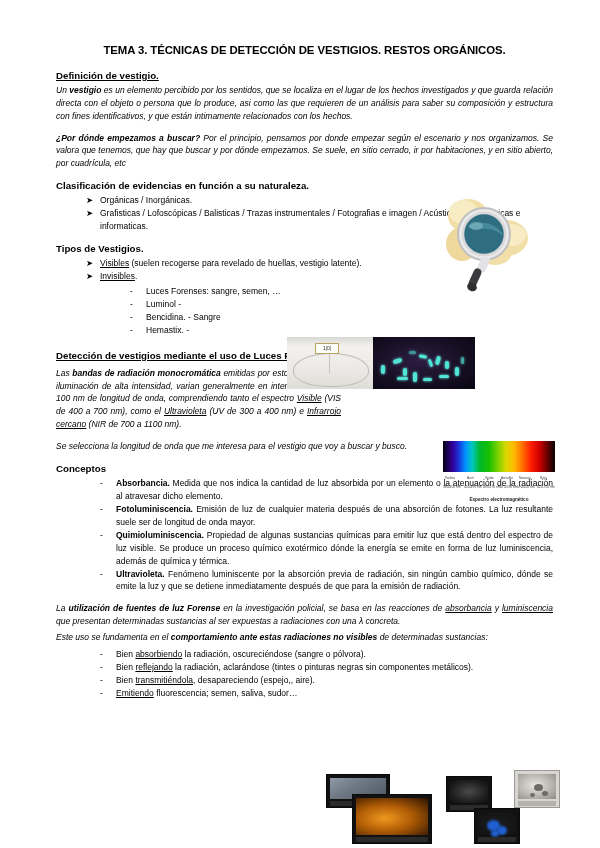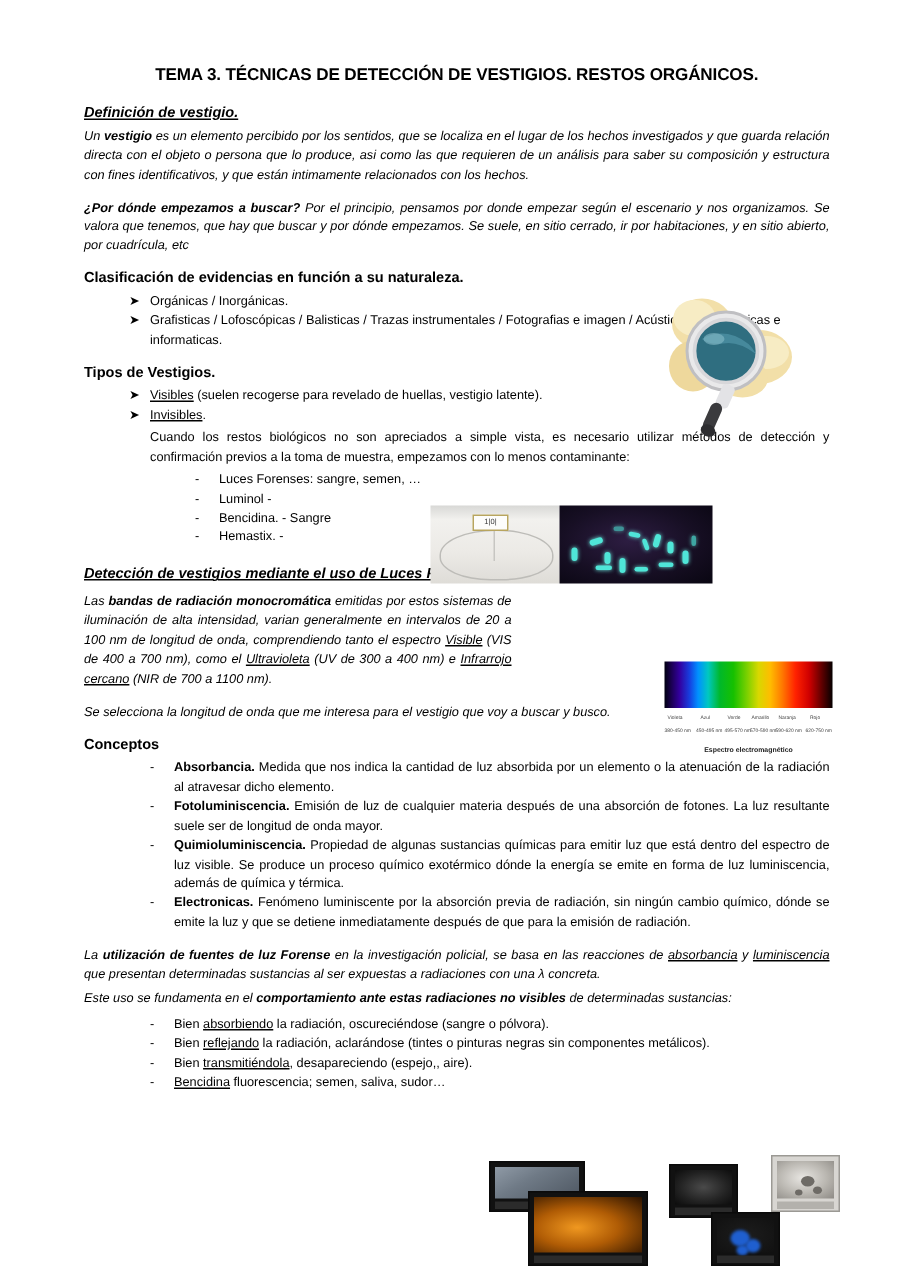--- a/index.html
+++ b/index.html
@@ -37,21 +37,20 @@
     line-height: 1.2;
   }
   h2.section-head {
     font-size: 9.7px;
     font-weight: bold;
     margin: 0 0 2px 0;
     line-height: 1.35;
   }
   h2.underlined {
     text-decoration: underline;
-    font-style: italic;
   }
   p.para {
     font-size: 8.5px;
     line-height: 1.52;
     margin: 0 0 9px 0;
     text-align: justify;
     font-style: italic;
   }
   p.tight { margin-bottom: 3px; }
   p.nojust { text-align: left; }
@@ -220,53 +219,52 @@
     <ul class="arrow-list">
       <li><span class="bullet">➤</span><span>Orgánicas / Inorgánicas.</span></li>
       <li><span class="bullet">➤</span><span>Grafisticas / Lofoscópicas / Balisticas / Trazas instrumentales / Fotografias e imagen / Acústicas / Electronicas e informaticas.</span></li>
     </ul>
 
     <h2 class="section-head">Tipos de Vestigios.</h2>
     <ul class="arrow-list" style="margin-bottom:2px;">
       <li><span class="bullet">➤</span><u>Visibles</u><span> (suelen recogerse para revelado de huellas, vestigio latente).</span></li>
       <li><span class="bullet">➤</span><u>Invisibles</u><span>.</span></li>
     </ul>
-    <p class="sub-block">Cuando los restos biológicos no son apreciados a simple vista, es necesario utilizar métodos de detección y confirmación previos a la toma de muestra, empezamos con lo menos contaminante:</p>
 
     <ul class="dash-list indent2" style="margin-top:2px; margin-bottom:12px;">
       <li><span class="bullet">-</span><span>Luces Forenses: sangre, semen, …</span></li>
       <li><span class="bullet">-</span><span>Luminol        -</span></li>
       <li><span class="bullet">-</span><span>Bencidina.   -   Sangre</span></li>
       <li><span class="bullet">-</span><span>Hemastix.   -</span></li>
     </ul>
 
     <h2 class="section-head underlined" style="margin-bottom:5px;">Detección de vestigios mediante el uso de Luces Forenses:</h2>
 
 
     <p class="para" style="width:285px;"><span>Las </span><b>bandas de radiación monocromática</b><span> emitidas por estos sistemas de iluminación de alta intensidad, varian generalmente en intervalos de 20 a 100 nm de longitud de onda, comprendiendo tanto el espectro </span><u>Visible</u><span> (VIS de 400 a 700 nm), como el </span><u>Ultravioleta</u><span> (UV de 300 a 400 nm) e </span><u>Infrarrojo cercano</u><span> (NIR de 700 a 1100 nm).</span></p>
 
     <p class="para nojust">Se selecciona la longitud de onda que me interesa para el vestigio que voy a buscar y busco.</p>
 
     <h2 class="section-head">Conceptos</h2>
     <ul class="dash-list">
       <li><span class="bullet">-</span><b>Absorbancia.</b><span> Medida que nos indica la cantidad de luz absorbida por un elemento o la atenuación de la radiación al atravesar dicho elemento.</span></li>
       <li><span class="bullet">-</span><b>Fotoluminiscencia.</b><span> Emisión de luz de cualquier materia después de una absorción de fotones. La luz resultante suele ser de longitud de onda mayor.</span></li>
       <li><span class="bullet">-</span><b>Quimioluminiscencia.</b><span> Propiedad de algunas sustancias químicas para emitir luz que está dentro del espectro de luz visible. Se produce un proceso químico exotérmico dónde la energía se emite en forma de luz luminiscencia, además de química y térmica.</span></li>
-      <li><span class="bullet">-</span><b>Electronicas.</b><span> Fenómeno luminiscente por la absorción previa de radiación, sin ningún cambio químico, dónde se emite la luz y que se detiene inmediatamente después de que para la emisión de radiación.</span></li>
+      <li><span class="bullet">-</span><b>Ultravioleta.</b><span> Fenómeno luminiscente por la absorción previa de radiación, sin ningún cambio químico, dónde se emite la luz y que se detiene inmediatamente después de que para la emisión de radiación.</span></li>
     </ul>
 
     <p class="para tight"><span>La </span><b>utilización de fuentes de luz Forense</b><span> en la investigación policial, se basa en las reacciones de </span><u>absorbancia</u><span> y </span><u>luminiscencia</u><span> que presentan determinadas sustancias al ser expuestas a radiaciones con una λ concreta.</span></p>
 
     <p class="para tight nojust"><span>Este uso se fundamenta en el </span><b>comportamiento ante estas radiaciones no visibles</b><span> de determinadas sustancias:</span></p>
 
     <ul class="dash-list" style="margin-top:4px;">
       <li><span class="bullet">-</span><span>Bien </span><u>absorbiendo</u><span> la radiación, oscureciéndose (sangre o pólvora).</span></li>
       <li><span class="bullet">-</span><span>Bien </span><u>reflejando</u><span> la radiación, aclarándose (tintes o pinturas negras sin componentes metálicos).</span></li>
       <li><span class="bullet">-</span><span>Bien </span><u>transmitiéndola</u><span>, desapareciendo (espejo,, aire).</span></li>
-      <li><span class="bullet">-</span><span></span><u>Bencidina</u><span> fluorescencia; semen, saliva, sudor…</span></li>
+      <li><span class="bullet">-</span><span></span><u>Emitiendo</u><span> fluorescencia; semen, saliva, sudor…</span></li>
     </ul>
 
   </div>
 
   <div class="magnifier-img">
     <svg class="mag-body" viewBox="0 0 124 108" xmlns="http://www.w3.org/2000/svg">
       <ellipse cx="36" cy="24" rx="20" ry="17" fill="#f2dfa8"></ellipse>
       <ellipse cx="31" cy="20" rx="14" ry="12" fill="#f7ecc4"></ellipse>
       <ellipse cx="74" cy="46" rx="22" ry="18" fill="#f2dfa8"></ellipse>
       <ellipse cx="79" cy="43" rx="15" ry="11" fill="#f7ecc4"></ellipse>

